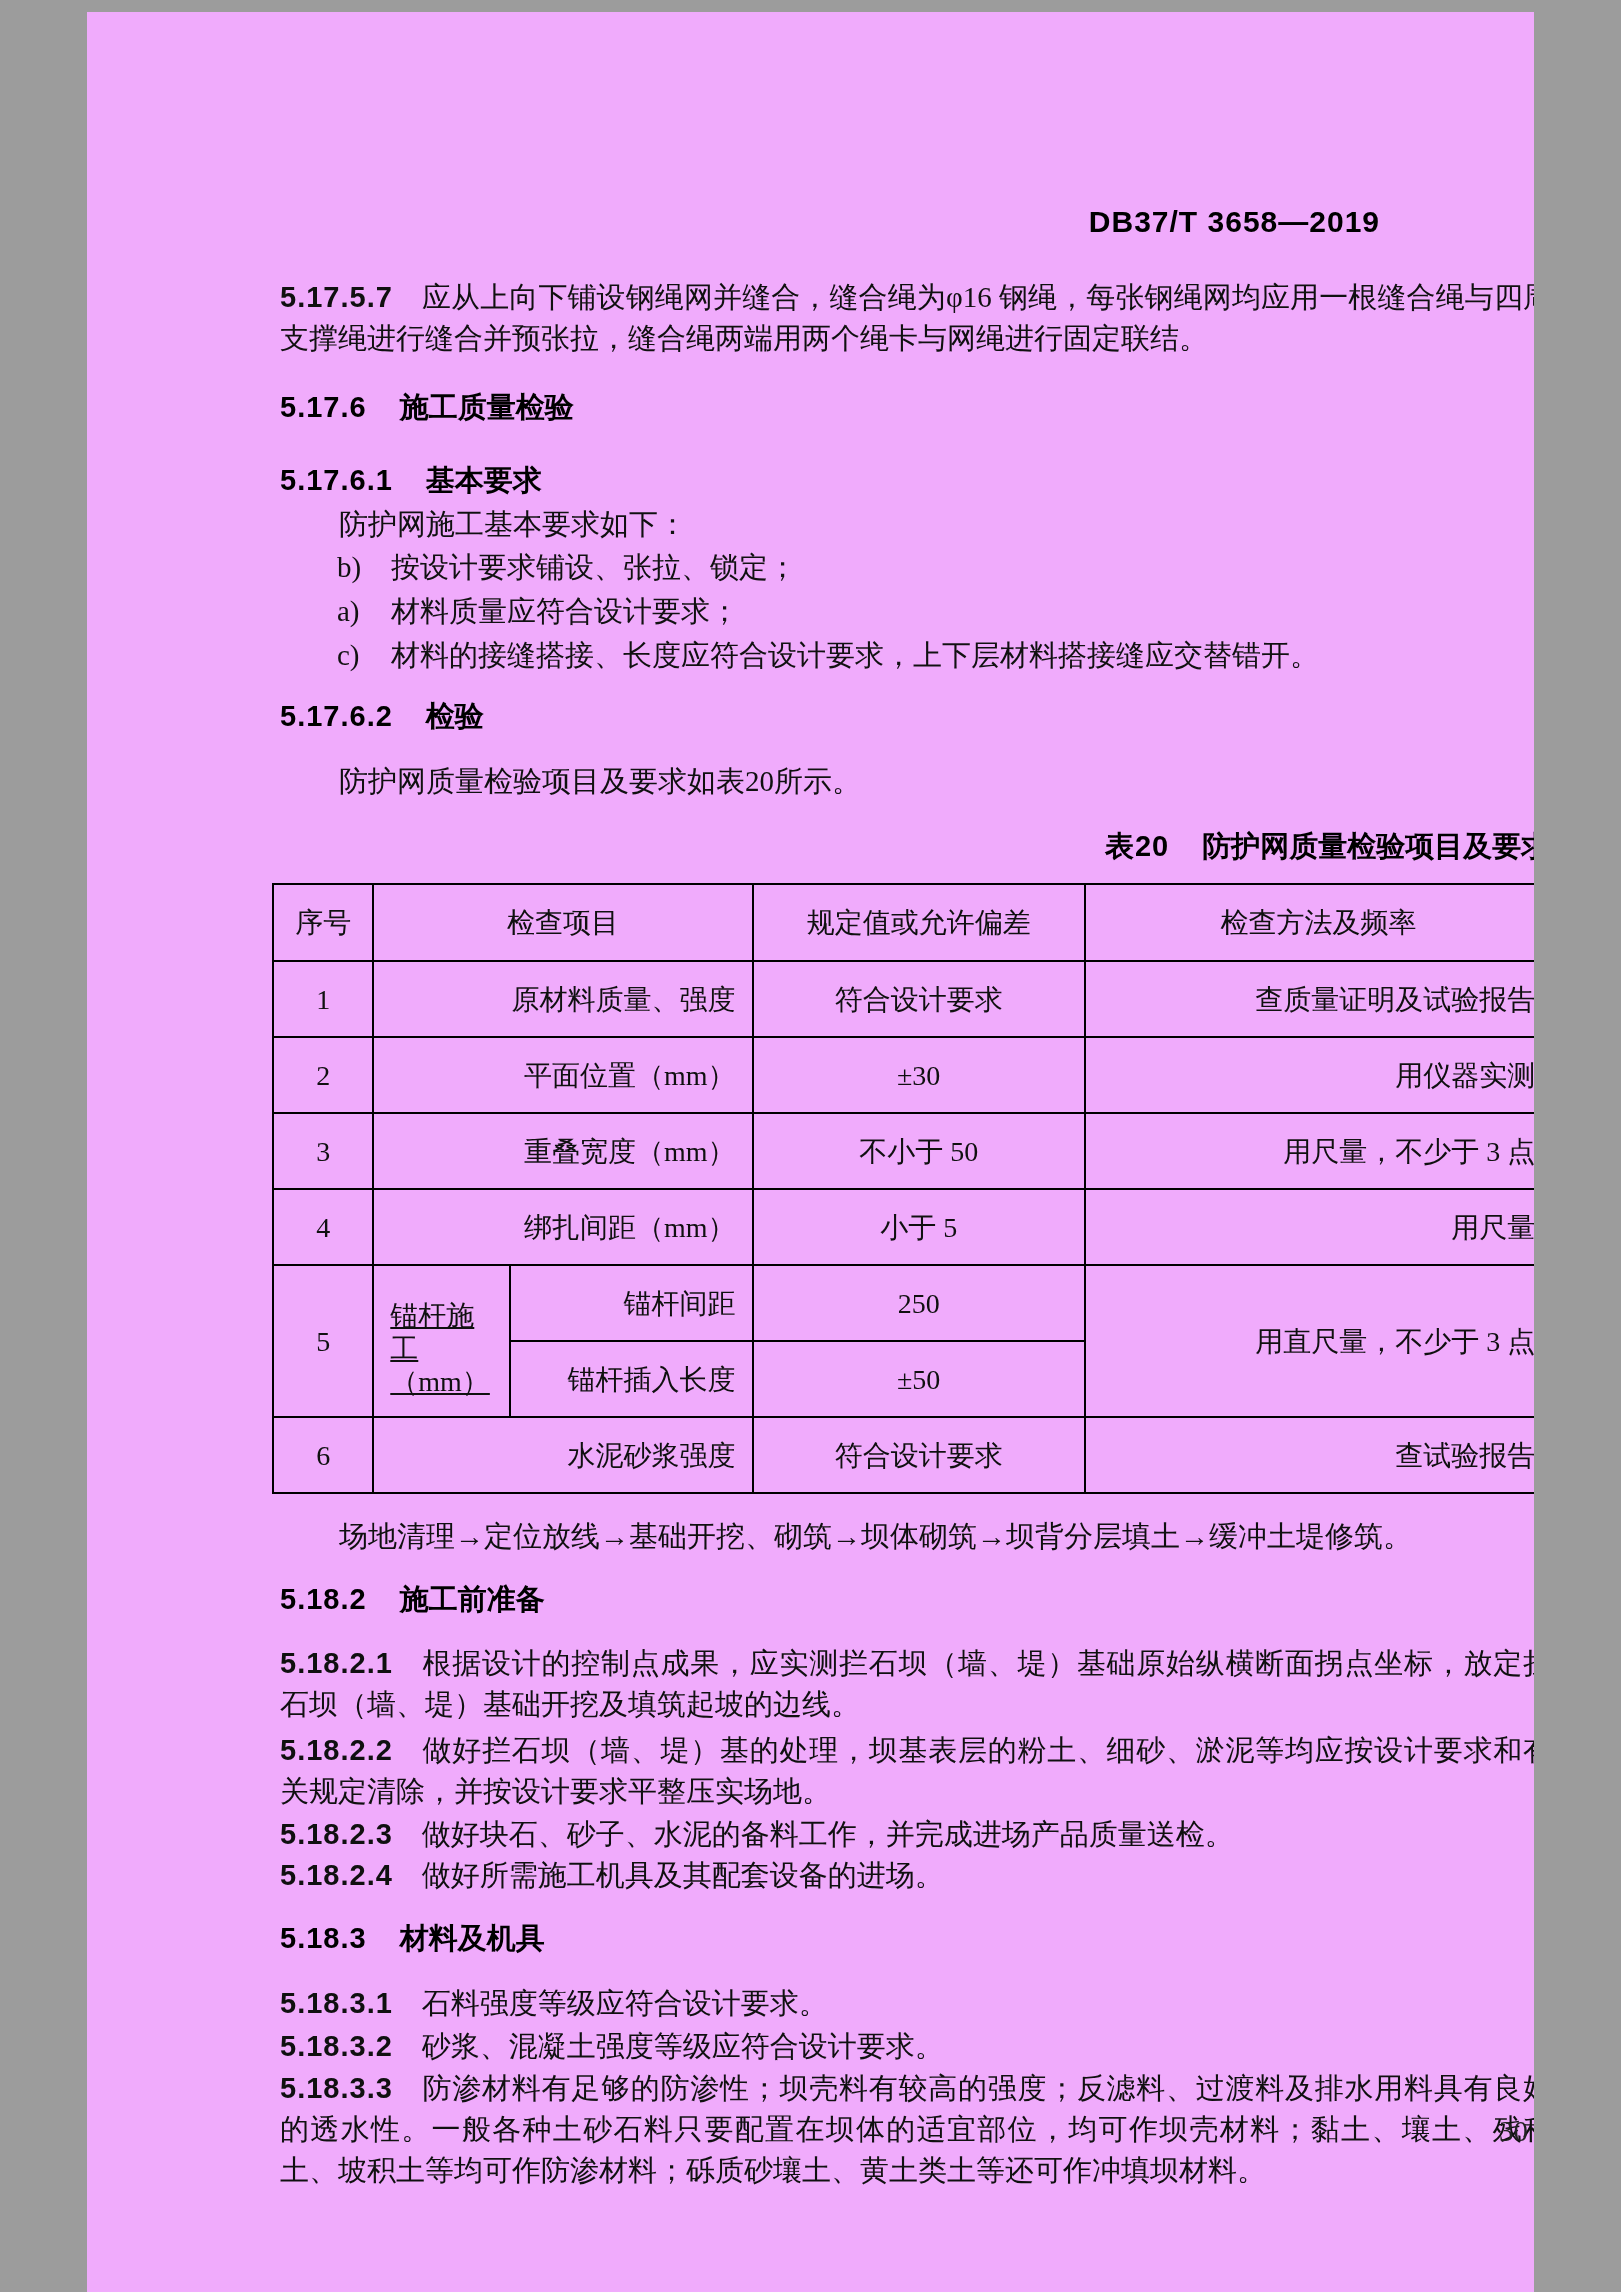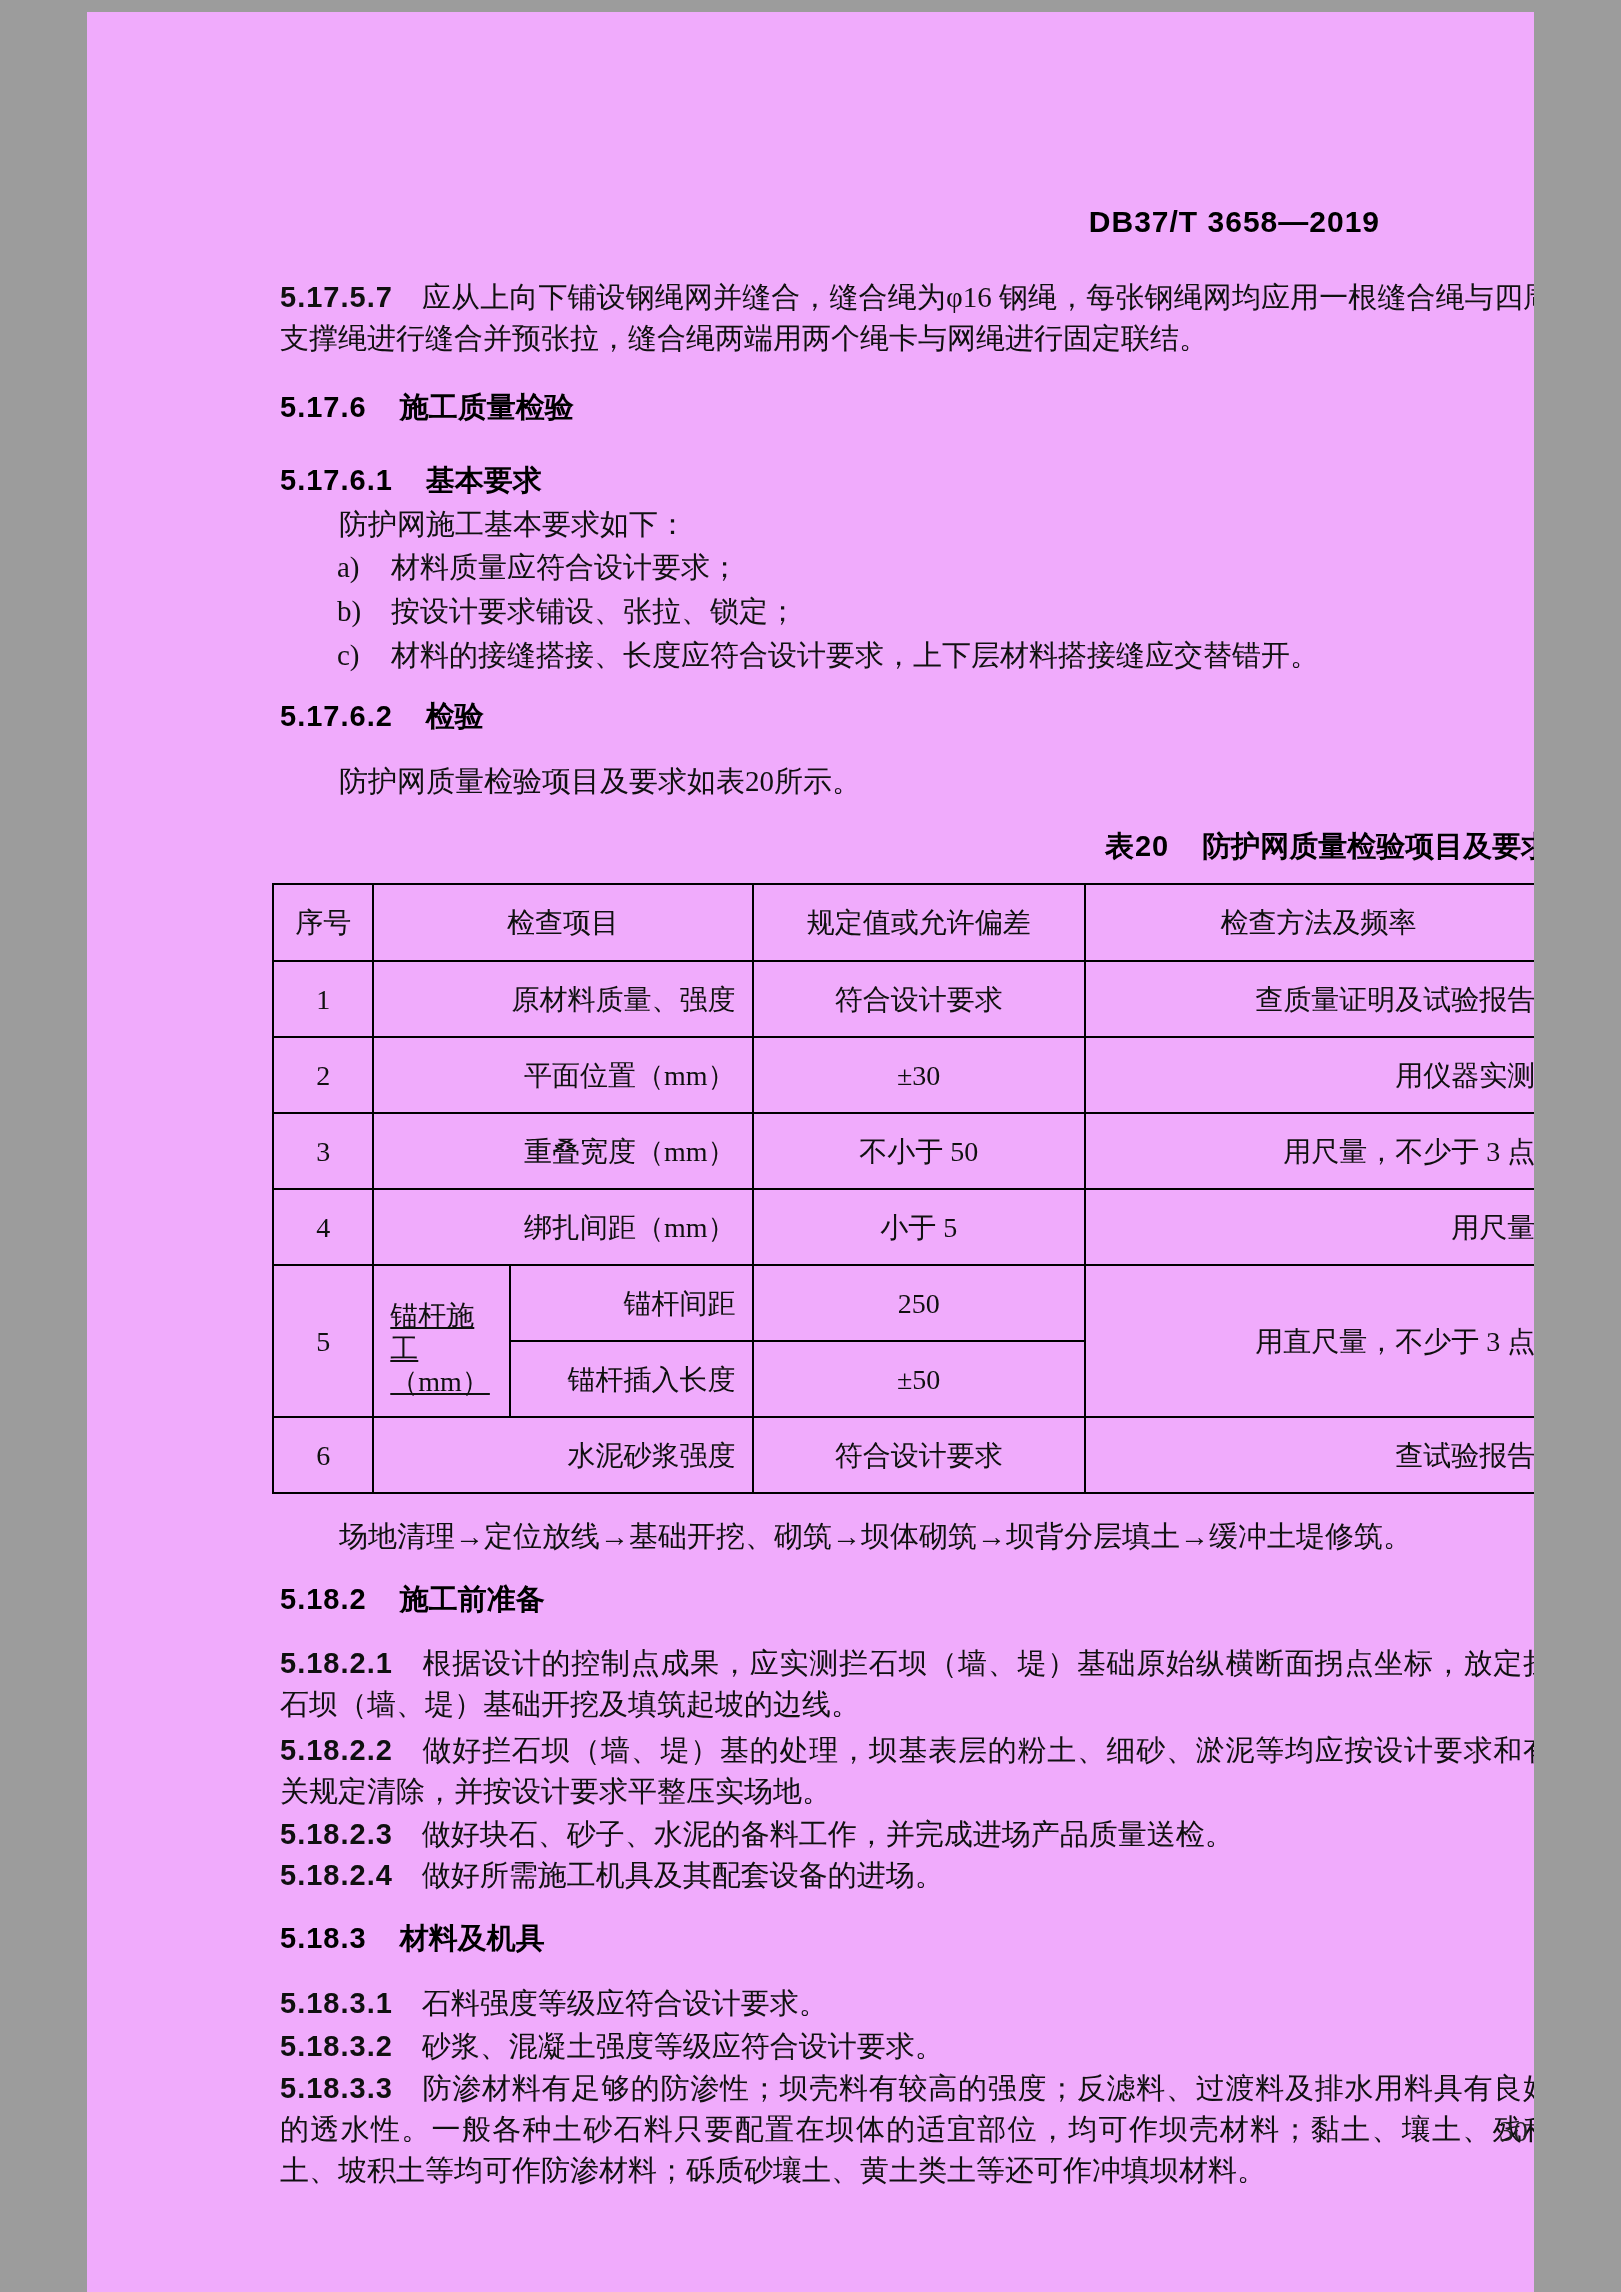--- a/index.html
+++ b/index.html
@@ -104,22 +104,22 @@
 
     <p class="para m-p1"><span class="num">5.17.5.7</span><span>应从上向下铺设钢绳网并缝合，缝合绳为φ16 钢绳，每张钢绳网均应用一根缝合绳与四周支撑绳进行缝合并预张拉，缝合绳两端用两个绳卡与网绳进行固定联结。</span></p>
 
     <p class="heading m-h5176"><span class="num">5.17.6</span><span>施工质量检验</span></p>
 
     <p class="heading m-h51761"><span class="num">5.17.6.1</span><span>基本要求</span></p>
 
     <p class="para indent m-p2">防护网施工基本要求如下：</p>
 
     <div class="abc-list m-list">
+      <p class="abc-item"><span class="label">b)</span><span>按设计要求铺设、张拉、锁定；</span></p>
       <p class="abc-item"><span class="label">a)</span><span>材料质量应符合设计要求；</span></p>
-      <p class="abc-item"><span class="label">b)</span><span>按设计要求铺设、张拉、锁定；</span></p>
       <p class="abc-item"><span class="label">c)</span><span>材料的接缝搭接、长度应符合设计要求，上下层材料搭接缝应交替错开。</span></p>
     </div>
 
     <p class="heading m-h51762"><span class="num">5.17.6.2</span><span>检验</span></p>
 
     <p class="para indent m-p3">防护网质量检验项目及要求如表20所示。</p>
 
     <p class="tbl-caption m-cap"><span class="cap-label">表20</span><span>防护网质量检验项目及要求</span></p>
 
     <table class="qc m-tbl">

